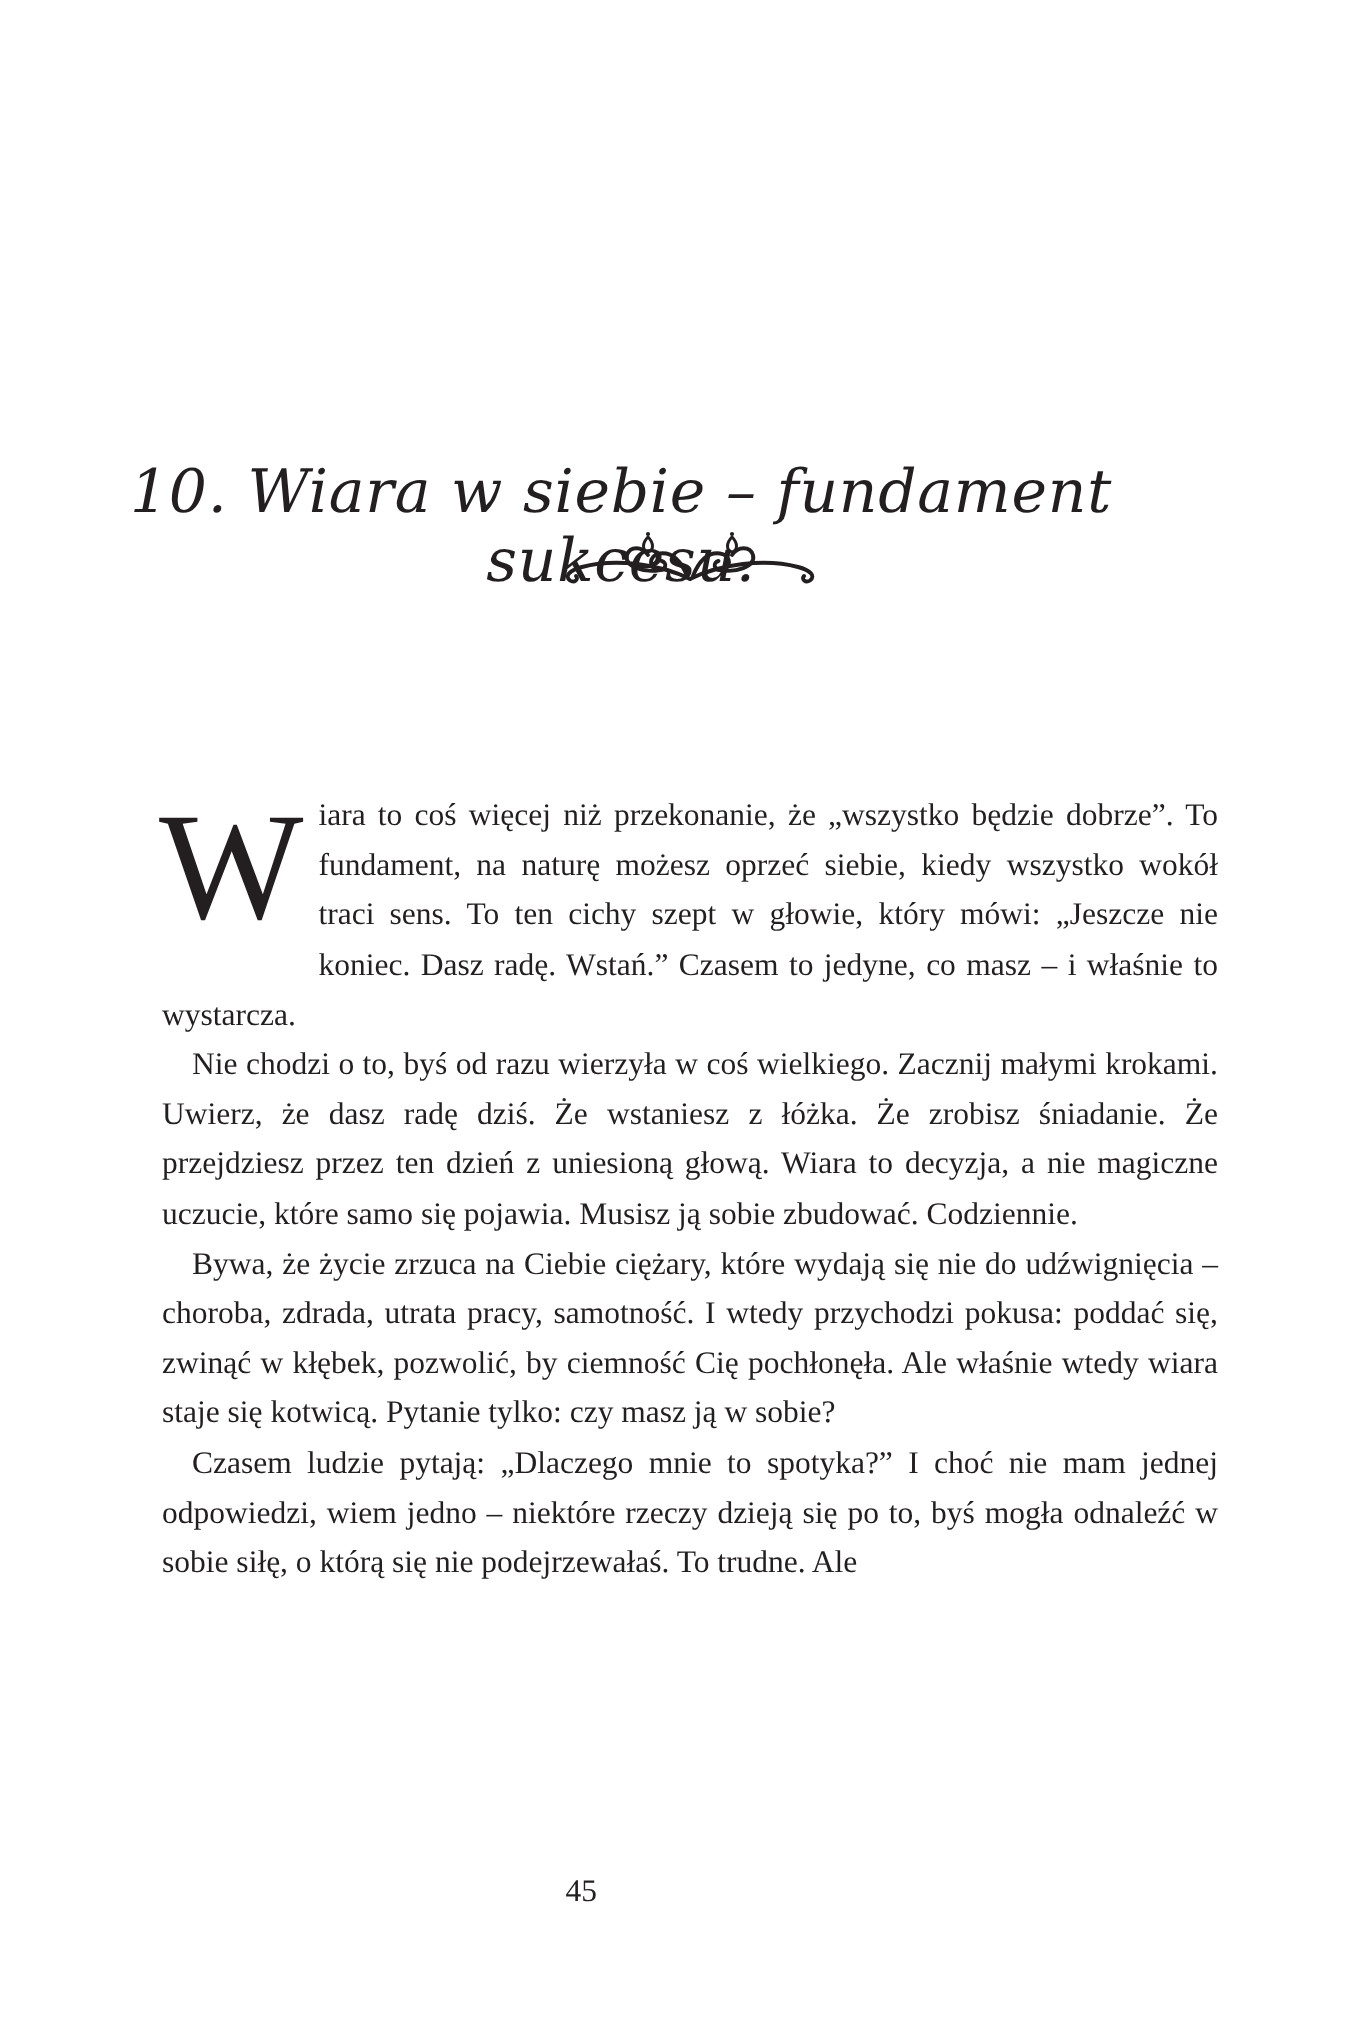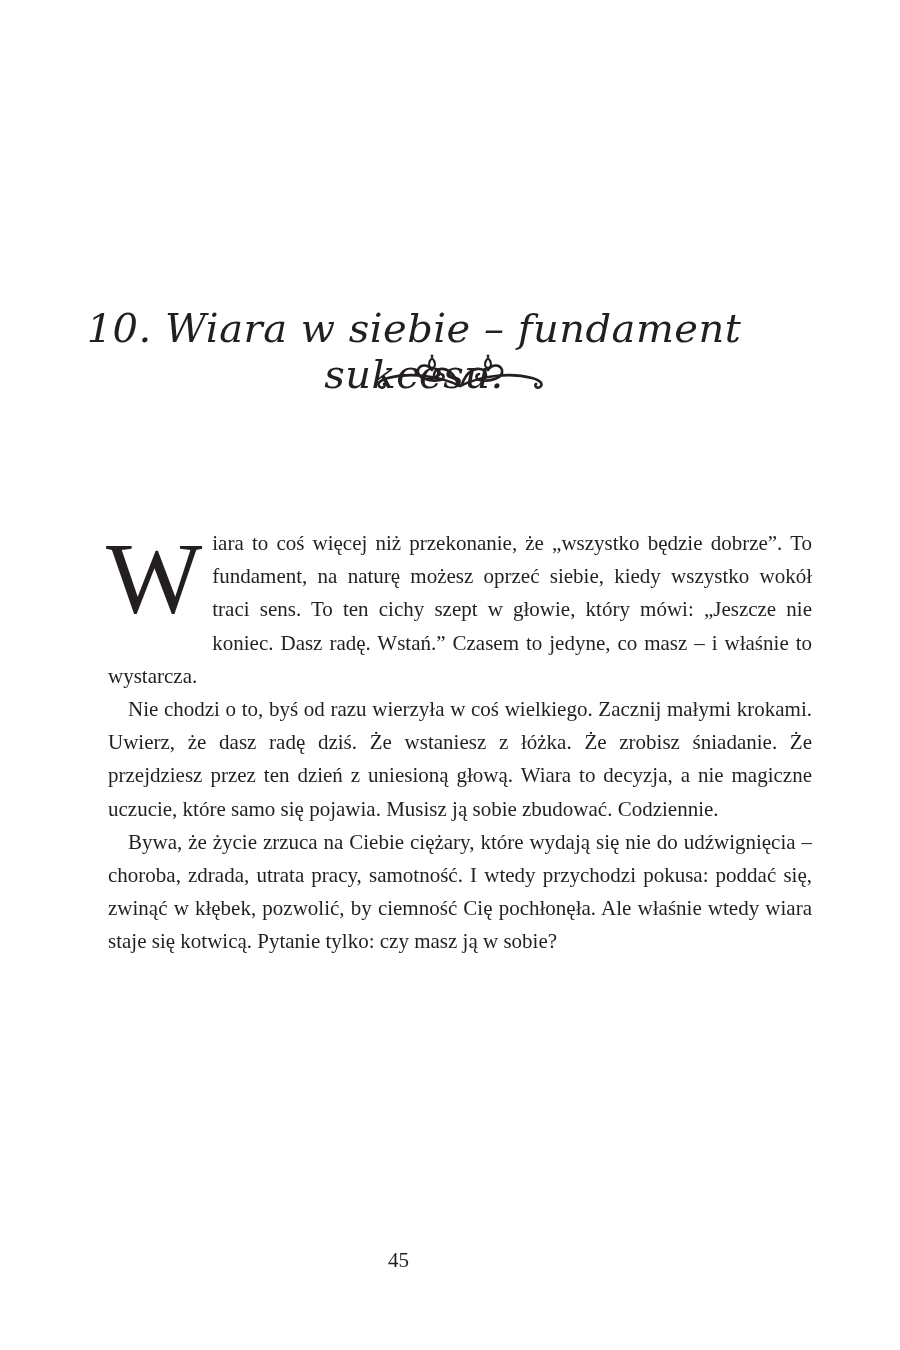--- a/index.html
+++ b/index.html
@@ -14,21 +14,21 @@
     position: absolute; left: 108px; top: 527px; width: 704px;
     font-size: 21px; line-height: 33.2px; text-align: justify;
   }
   .body-text p { margin: 0; text-indent: 20px; }
   .body-text p.first { text-indent: 0; }
   .dropcap {
     float: left; font-size: 102px; line-height: 80px; height: 92px;
     margin: 8px 10px 0 -2px; padding-top: 4px; color: #231f20;
   }
   .page-number {
-    position: absolute; left: 0; top: 1248px; width: 775px; text-align: center; font-size: 21px; margin-left: 11px;
+    position: absolute; left: 0; top: 1248px; width: 775px; text-align: center; font-size: 21px;
   }
 </style>
 </head>
 <body>
 
 <h1 class="chapter-title">10. Wiara w siebie – fundament sukcesu.</h1>
 
 <svg class="ornament" viewBox="0 0 180 40" xmlns="http://www.w3.org/2000/svg">
   <g fill="none" stroke="#231f20" stroke-width="2.6" stroke-linecap="round">
     <path d="M90 34 C 70 24, 40 20, 18 26 C 10 28, 6 32, 10 35 C 13 37, 16 34, 14 32"></path>
@@ -43,15 +43,16 @@
     <path d="M118 6 C 114 10, 114 15, 118 16 C 122 15, 122 10, 118 6 Z"></path>
   </g>
   <circle cx="62" cy="4" r="1.4" fill="#231f20"></circle>
   <circle cx="118" cy="4" r="1.4" fill="#231f20"></circle>
 </svg>
 
 <div class="body-text">
   <p class="first"><span class="dropcap">W</span><span>iara to coś więcej niż przekonanie, że „wszystko będzie dobrze”. To fundament, na naturę możesz oprzeć siebie, kiedy wszystko wokół traci sens.  To ten cichy szept w głowie, który mówi: „Jeszcze nie koniec. Dasz radę. Wstań.”  Czasem to jedyne, co masz – i właśnie to wystarcza.</span></p>
   <p>Nie chodzi o to, byś od razu wierzyła w coś wielkiego.  Zacznij małymi krokami.  Uwierz, że dasz radę dziś.  Że wstaniesz z łóżka.  Że zrobisz śniadanie. Że przejdziesz przez ten dzień z uniesioną głową. Wiara to decyzja, a nie magiczne uczucie, które samo się pojawia. Musisz ją sobie zbudować. Codziennie.</p>
   <p>Bywa, że życie zrzuca na Ciebie ciężary, które wydają się nie do udźwignięcia – choroba, zdrada, utrata pracy, samotność. I wtedy przychodzi pokusa: poddać się, zwinąć w kłębek, pozwolić, by ciemność Cię pochłonęła.  Ale właśnie wtedy wiara staje się kotwicą. Pytanie tylko: czy masz ją w sobie?</p>
+  <p>Czasem ludzie pytają:  „Dlaczego mnie to spotyka?”  I choć nie mam jednej odpowiedzi, wiem jedno – niektóre rzeczy dzieją się po to, byś mogła odnaleźć w sobie siłę, o którą się nie podejrzewałaś. To trudne. Ale</p>
 </div>
 
 <div class="page-number">45</div>
 
 </body></html>

